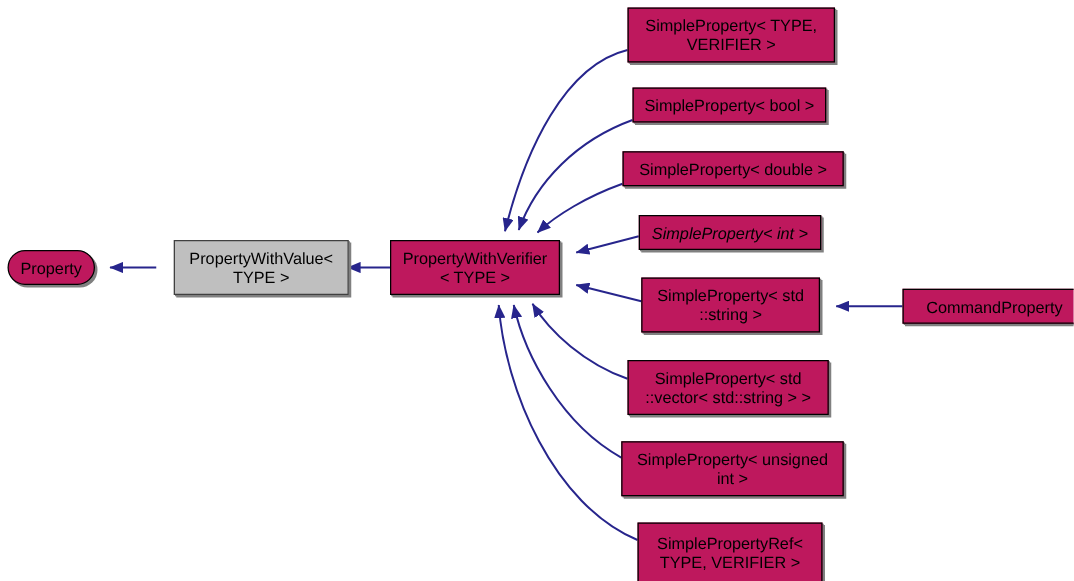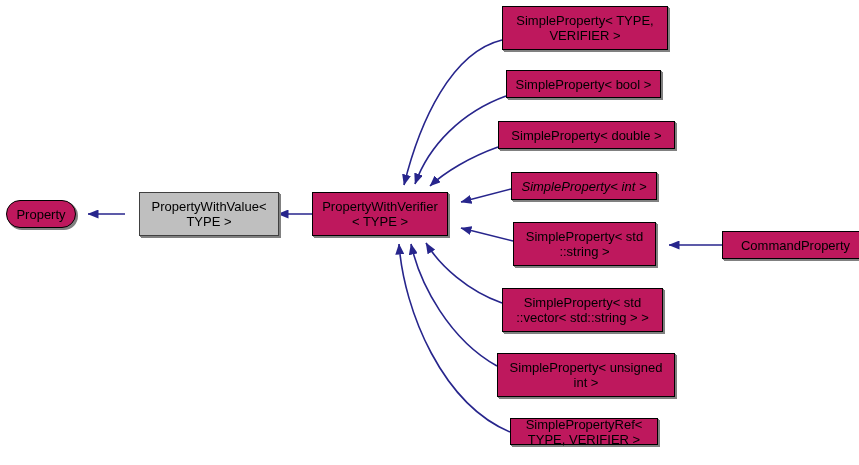--- a/index.html
+++ b/index.html
@@ -127,21 +127,21 @@
   <div class="node" style="left:502px;top:288px;width:161px;height:44px;">
     <span class="node-label">SimpleProperty&lt; std
 ::vector&lt; std::string &gt; &gt;</span>
   </div>
 
   <div class="node" style="left:497px;top:353px;width:178px;height:44px;">
     <span class="node-label">SimpleProperty&lt; unsigned
 int &gt;</span>
   </div>
 
-  <div class="node" style="left:510px;top:418px;width:148px;height:27px;">
+  <div class="node" style="left:510px;top:418px;width:148px;height:48px;">
     <span class="node-label">SimplePropertyRef&lt;
 TYPE, VERIFIER &gt;</span>
   </div>
 
   <div class="node" style="left:722px;top:231px;width:147px;height:28px;">
     <span class="node-label">CommandProperty</span>
   </div>
 
 </div>
 

